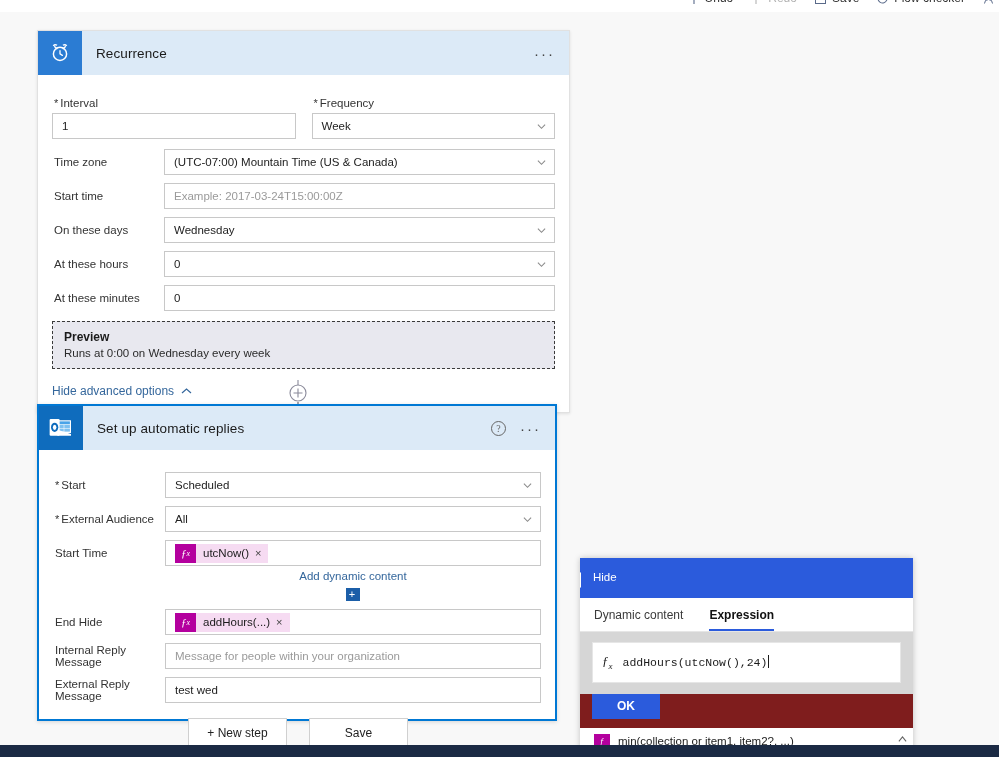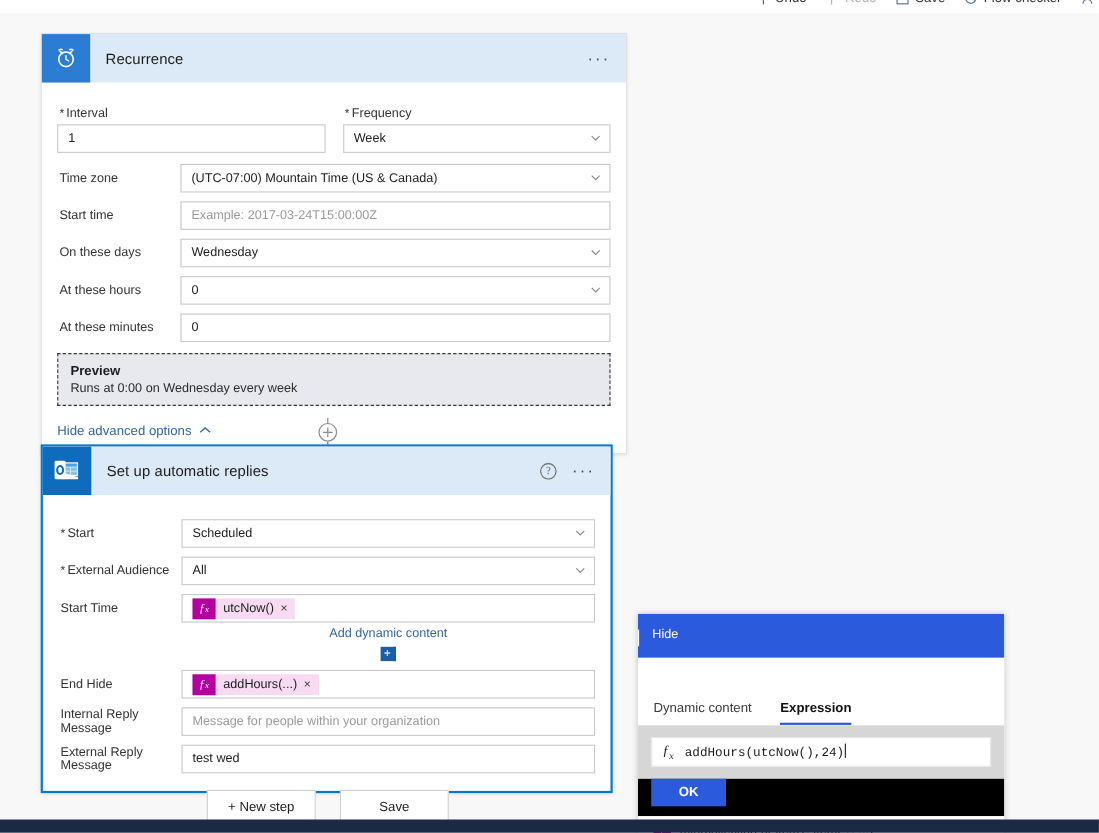--- a/index.html
+++ b/index.html
@@ -208,43 +208,42 @@
     display: flex; gap: 26px;
     padding: 10px 14px 0 14px;
     background: #fff;
     border-bottom: 1px solid #e6e6e6;
   }
   .expr-tab {
     font-size: 12px; color: #3a3a3a;
     padding-bottom: 7px;
     cursor: pointer;
     border-bottom: 2px solid transparent;
-    margin-top: 28px;
   }
   .expr-tab.active { color: #111; font-weight: bold; border-bottom-color: #2b5bdc; }
   .expr-editor-wrap { background: #d6d6d6; padding: 10px 12px 11px 12px; }
   .expr-input {
     background: #fff; border: 1px solid #e6e6e6;
-    height: 27px; display: flex; align-items: center; gap: 10px;
+    height: 41px; display: flex; align-items: center; gap: 10px;
     padding: 0 9px;
   }
   .expr-fx {
     font-family: "Liberation Serif", serif; font-style: italic;
     font-size: 13px; color: #222;
   }
   .expr-value {
     font-family: "Liberation Mono", monospace;
     font-size: 11.5px; color: #1b1b1b;
     position: relative;
   }
   .caret {
     display: inline-block; width: 1px; height: 13px;
     background: #1b1b1b; vertical-align: -2px; margin-left: 1px;
   }
-  .expr-ok-wrap { background: #000000; padding: 0 12px 9px 12px; }
+  .expr-ok-wrap { background: #7f1d1d; padding: 0 12px 9px 12px; }
   .btn-ok {
     width: 68px; height: 25px; background: #2b5bdc; color: #fff;
     font-size: 12px; font-weight: bold;
     display: flex; align-items: center; justify-content: center;
     cursor: pointer;
   }
   .expr-list { background: #fff; padding-top: 6px; position: relative; height: 28px; }
   .expr-list-item {
     display: flex; align-items: center; gap: 8px;
     padding: 0 14px;

